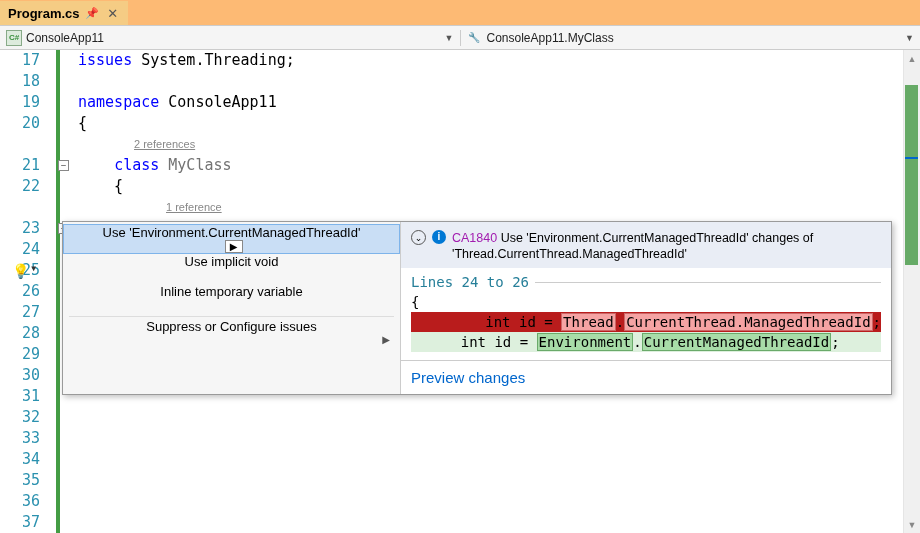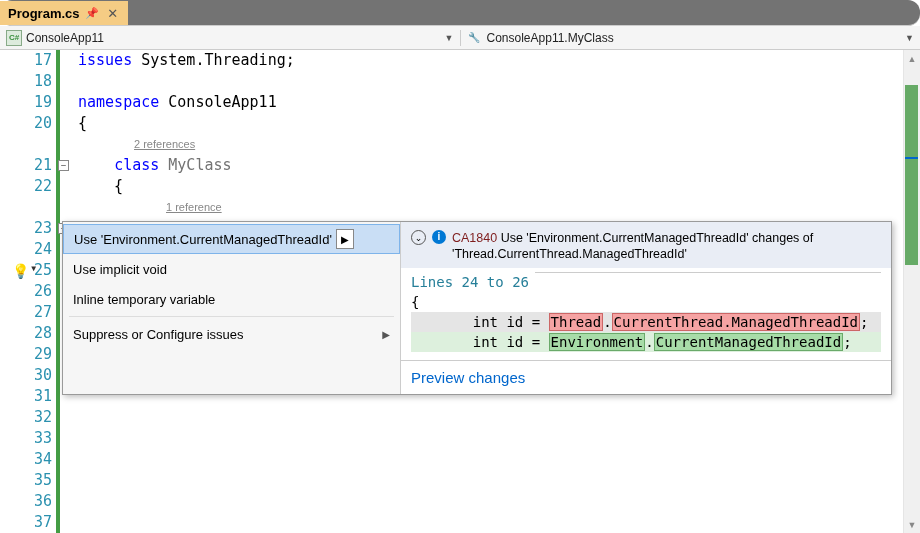--- a/index.html
+++ b/index.html
@@ -1,68 +1,68 @@
 <!DOCTYPE html>
 <html><head>
 <meta charset="utf-8">
 <style>
 * { margin: 0; padding: 0; box-sizing: border-box; }
 body { font-family: 'Segoe UI', Tahoma, sans-serif; font-size: 13px; background: #fff; width: 920px; height: 533px; overflow: hidden; position: relative; }
 
-.tab-strip { height: 26px; background: #737373; display: flex; align-items: flex-end; border-bottom: 1px solid #ccc; border-radius: 12px; }
+.tab-strip { height: 26px; background: #fdba74; display: flex; align-items: flex-end; border-bottom: 1px solid #ccc; }
 .tab { height: 24px; background: #f5cc84; padding: 3px 8px; display: flex; align-items: center; gap: 6px; font-size: 13px; }
 .tab-name { font-weight: bold; }
 .tab-pin { font-size: 11px; color: #555; }
 .tab-close { font-size: 13px; color: #555; cursor: pointer; padding: 0 2px; }
 
 .nav-bar { height: 24px; background: #f5f5f5; border-bottom: 1px solid #ccc; display: flex; align-items: center; }
 .nav-left { flex: 1; display: flex; align-items: center; gap: 4px; padding: 0 6px; border-right: 1px solid #ccc; }
 .nav-right { flex: 1; display: flex; align-items: center; gap: 4px; padding: 0 6px; }
 .nav-icon { width: 16px; height: 16px; display: inline-flex; align-items: center; justify-content: center; font-size: 10px; }
 .nav-text { font-size: 12px; color: #222; }
 .nav-dd { margin-left: auto; color: #555; font-size: 9px; }
 
 .editor { position: relative; height: calc(100% - 50px); display: flex; }
 .gutter { width: 56px; background: #fff; border-right: 0; }
 .green-bar { position: absolute; left: 56px; top: 0; width: 4px; background: #449c44; height: 100%; }
 .code-area { flex: 1; font-family: Consolas, monospace; font-size: 15px; line-height: 21px; padding-left: 22px; position: relative; }
 
-.line-no { text-align: right; color: #2b91af; font-family: Consolas, monospace; font-size: 15px; line-height: 21px; height: 21px; padding-right: 4px; }
+.line-no { text-align: right; color: #2b91af; font-family: Consolas, monospace; font-size: 15px; line-height: 21px; height: 21px; padding-right: 16px; }
 .code-line { height: 21px; white-space: pre; }
 .ref-line { height: 21px; font-family: 'Segoe UI', sans-serif; font-size: 11px; color: #888; padding-left: 0; text-decoration: underline; }
 
 .kw { color: #0000ff; }
 .type { color: #737373; }
 .ident { color: #000; }
 .method-decl { color: #795e26; }
 
 .fold { position: absolute; width: 11px; height: 11px; border: 1px solid #888; background: #fff; font-size: 9px; line-height: 9px; text-align: center; color: #555; cursor: pointer; }
 
 .lightbulb { position: absolute; left: 38px; width: 18px; height: 18px; }
 .lb-icon { color: #d9a400; font-size: 14px; }
 .lb-dd { font-size: 8px; color: #333; position: absolute; right: -6px; bottom: 0; }
 
 .popup { position: absolute; left: 62px; top: 221px; width: 830px; background: #fff; border: 1px solid #9a9a9a; box-shadow: 2px 2px 6px rgba(0,0,0,0.25); display: flex; z-index: 100; }
 .popup-menu { width: 338px; background: #f6f6f6; border-right: 1px solid #ccc; padding: 2px 0; }
-.menu-row { display: flex; align-items: center; height: 30px; padding: 0 10px; font-size: 13px; cursor: pointer; position: relative; }
+.menu-row { display: flex; align-items: center; height: 30px; padding: 0 10px; font-size: 13px; cursor: pointer; position: relative; flex-direction: column; }
 .menu-row.sel { background: #c9def5; border: 1px solid #7eb4ea; }
 .menu-row .chev { margin-left: auto; font-size: 10px; color: #555; }
 .menu-sep { height: 1px; background: #ddd; margin: 2px 6px; }
 .expand-btn { width: 18px; height: 20px; border: 1px solid #888; background: #fff; display: inline-flex; align-items: center; justify-content: center; font-size: 10px; margin-left: 4px; }
 
 .popup-preview { flex: 1; display: flex; flex-direction: column; }
 .pv-header { padding: 8px 10px 6px 10px; background: #e9edf5; display: flex; align-items: flex-start; gap: 6px; font-size: 12.5px; line-height: 16px; }
 .pv-header .chev-circ { width: 15px; height: 15px; border: 1.5px solid #555; border-radius: 50%; display: inline-flex; align-items: center; justify-content: center; font-size: 9px; flex-shrink: 0; }
 .pv-header .info { width: 14px; height: 14px; background: #0078d4; color: #fff; border-radius: 50%; font-size: 10px; font-weight: bold; display: inline-flex; align-items: center; justify-content: center; flex-shrink: 0; }
-.pv-header .ca-id { color: #7f1d1d; }
+.pv-header .ca-id { color: #a21caf; }
 .pv-body { padding: 4px 10px 8px 10px; font-family: Consolas, monospace; font-size: 14px; line-height: 20px; }
-.pv-lines-hdr { color: #267f99; font-size: 14px; display: flex; align-items: flex-start; gap: 6px; }
+.pv-lines-hdr { color: #267f99; font-size: 14px; display: flex; align-items: center; gap: 6px; }
 .pv-lines-hdr .rule { flex: 1; height: 1px; background: #ccc; }
-.diff-del { background: #e5e5e5; display: block; padding-left: 28px; white-space: pre; }
-.diff-add { background: #ddf0dd; display: block; padding-left: 28px; white-space: pre; }
+.diff-del { background: #b91c1c; display: block; padding-left: 28px; white-space: pre; text-align: right; }
+.diff-add { background: #ddf0dd; display: block; padding-left: 16px; white-space: pre; }
 .hl-del { background: #f5a3a3; border: 1px solid #cc6666; padding: 0 1px; }
 .hl-add { background: #a8dca8; border: 1px solid #6aaa6a; padding: 0 1px; }
 
 .pv-footer { border-top: 1px solid #ccc; padding: 8px 10px; font-size: 15px; }
 .pv-footer a { color: #0066cc; text-decoration: none; cursor: pointer; }
 .pv-footer .sep { color: #888; }
 
 .scrollbar-v { position: absolute; right: 0; top: 50px; width: 17px; bottom: 0; background: #f0f0f0; border-left: 1px solid #e5e5e5; }
 .sb-arrow { height: 17px; display: flex; align-items: center; justify-content: center; color: #888; font-size: 9px; }
 .sb-track { position: relative; height: calc(100% - 34px); }

